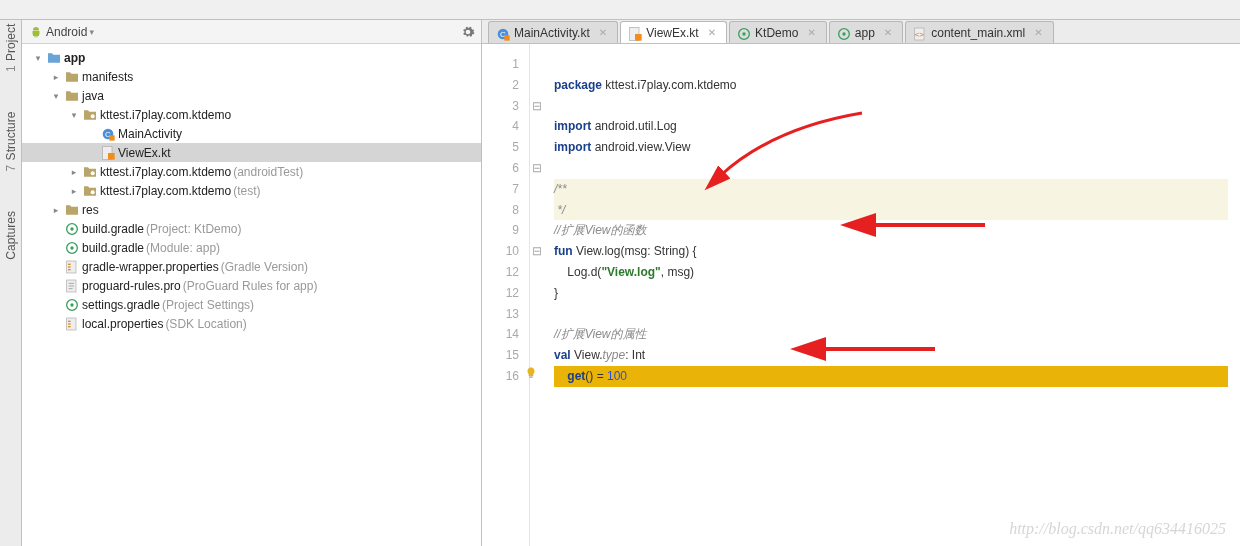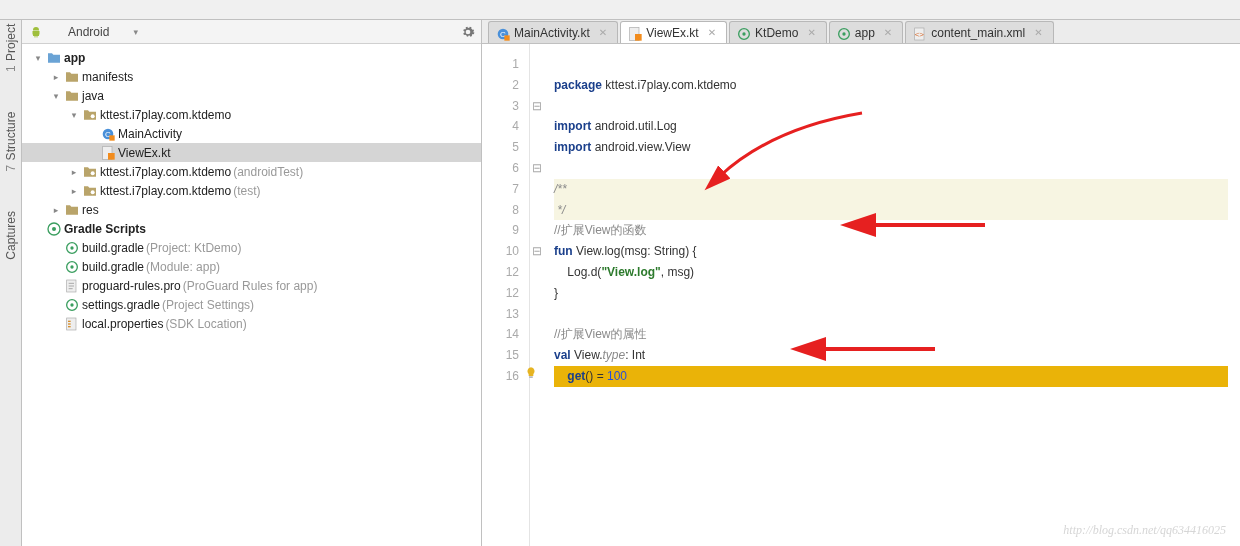--- a/index.html
+++ b/index.html
@@ -3,21 +3,21 @@
 <meta charset="utf-8">
 <style>
 *{box-sizing:border-box;margin:0;padding:0;font-family:"Segoe UI",Arial,sans-serif;font-size:12px}
 body{width:1240px;height:546px;background:#fff;overflow:hidden;position:relative}
 .top-area{height:20px;background:#f0f0f0;border-bottom:1px solid #c0c0c0}
 .main{display:flex;height:526px}
 .left-tools{width:22px;background:#ececec;border-right:1px solid #c0c0c0;display:flex;flex-direction:column;align-items:center;padding-top:4px;gap:40px}
 .vlabel{writing-mode:vertical-rl;transform:rotate(180deg);color:#555;font-size:11px;display:flex;align-items:center;gap:4px}
 .vlabel .n{color:#888}
 .sidebar{width:460px;background:#fff;border-right:1px solid #c0c0c0;display:flex;flex-direction:column}
-.sb-head{height:24px;background:#f4f4f4;border-bottom:1px solid #d0d0d0;display:flex;align-items:center;padding:0 6px;gap:24px}
+.sb-head{height:24px;background:#f4f4f4;border-bottom:1px solid #d0d0d0;display:flex;align-items:center;padding:0 6px;gap:2px}
 .sb-head .and{color:#444}
 .droid{width:12px;height:14px;display:inline-block}
 .gear{width:14px;height:14px;margin-left:auto;color:#666}
 .tree{flex:1;overflow:auto;padding:4px 0}
 .row{height:19px;display:flex;align-items:center;padding-left:8px;gap:2px;cursor:default;white-space:nowrap}
 .row.sel{background:#d5d5d5}
 .ind{display:inline-block}
 .tw{width:12px;height:12px;display:inline-flex;align-items:center;justify-content:center;color:#888;font-size:9px}
 .ic{width:16px;height:16px;display:inline-flex;align-items:center;justify-content:center}
 .lab{color:#222}
@@ -31,28 +31,28 @@
 .tab .x{color:#aaa;font-size:10px;margin-left:4px}
 .codewrap{flex:1;display:flex;overflow:hidden;position:relative}
 .gutter{width:48px;background:#fff;border-right:1px solid #e4e4e4;padding-top:10px;text-align:right;color:#aaa;font-family:Consolas,monospace;font-size:13px;line-height:20.8px}
 .gutter div{padding-right:10px}
 .foldcol{width:14px;border-right:none;padding-top:10px;font-family:Consolas,monospace;font-size:10px;line-height:20.8px;color:#aaa}
 .foldcol div{height:20.8px;text-align:center}
 .code{flex:1;padding:10px 12px 0 10px;font-family:Consolas,"Courier New",monospace;font-size:14px;line-height:20.8px;white-space:pre;color:#333;position:relative}
 .kw{color:#1a3f8b;font-weight:bold}
 .str{color:#2c7a2c;font-weight:bold}
 .num{color:#2a4fd6}
-.cmt{color:#8a8a8a;}
+.cmt{color:#8a8a8a;font-style:italic}
 .doc{color:#8a8a8a;font-style:italic;display:inline-block}
 .docbg{background:#f7f5e2}
 .hl{background:#eab308;display:inline-block;width:100%}
 .bulb{position:absolute;left:-30px;top:0;width:14px;height:14px}
 .arrow{position:absolute;pointer-events:none}
 .arrow svg{overflow:visible}
-.watermark{position:absolute;right:14px;bottom:8px;color:#d6d6d6;font-style:italic;font-family:Georgia,serif;font-size:12px}
+.watermark{position:absolute;right:14px;bottom:8px;color:#d6d6d6;font-style:italic;font-family:Georgia,serif;font-size:16px}
 </style>
 </head>
 <body>
 
 <div class="top-area"></div>
 <div class="main">
   <div class="left-tools">
     <div class="vlabel">
         <span class="n">1</span>
         <span>Project</span>
@@ -174,31 +174,20 @@
           <span class="ind" style="width: 18px;"></span>
           <span class="tw">▸</span>
           <span class="ic">
             <svg width="16" height="16" viewBox="0 0 24 24">
               <path fill="#b9a46a" d="M3 5h6l2 2h10v12H3z"></path>
             </svg>
           </span>
           <span class="lab">res</span>
         </div>
         <div class="row">
-          <span class="ind" style="width: 0px;"></span>
-          <span class="tw"></span>
-          <span class="ic">
-            <svg width="16" height="16" viewBox="0 0 24 24">
-              <circle cx="12" cy="12" r="9" fill="none" stroke="#3a9e5f" stroke-width="2"></circle>
-              <circle cx="12" cy="12" r="3" fill="#3a9e5f"></circle>
-            </svg>
-          </span>
-          <span class="lab bold">Gradle Scripts</span>
-        </div>
-        <div class="row">
           <span class="ind" style="width: 18px;"></span>
           <span class="tw"></span>
           <span class="ic">
             <svg width="16" height="16" viewBox="0 0 24 24">
               <circle cx="12" cy="12" r="8" fill="none" stroke="#3a9e5f" stroke-width="2"></circle>
               <circle cx="12" cy="12" r="2.5" fill="#3a9e5f"></circle>
             </svg>
           </span>
           <span class="lab">build.gradle</span>
           <span class="dim"> (Project: KtDemo)</span>
@@ -207,20 +196,34 @@
           <span class="ind" style="width: 18px;"></span>
           <span class="tw"></span>
           <span class="ic">
             <svg width="16" height="16" viewBox="0 0 24 24">
               <circle cx="12" cy="12" r="8" fill="none" stroke="#3a9e5f" stroke-width="2"></circle>
               <circle cx="12" cy="12" r="2.5" fill="#3a9e5f"></circle>
             </svg>
           </span>
           <span class="lab">build.gradle</span>
           <span class="dim"> (Module: app)</span>
+        </div>
+        <div class="row">
+          <span class="ind" style="width: 18px;"></span>
+          <span class="tw"></span>
+          <span class="ic">
+            <svg width="16" height="16" viewBox="0 0 24 24">
+              <rect x="4" y="3" width="14" height="18" fill="#eee" stroke="#aaa"></rect>
+              <rect x="6" y="7" width="4" height="2" fill="#d68f2e"></rect>
+              <rect x="6" y="11" width="4" height="2" fill="#d68f2e"></rect>
+              <rect x="6" y="15" width="4" height="2" fill="#d68f2e"></rect>
+            </svg>
+          </span>
+          <span class="lab">gradle-wrapper.properties</span>
+          <span class="dim"> (Gradle Version)</span>
         </div>
         <div class="row">
           <span class="ind" style="width: 18px;"></span>
           <span class="tw"></span>
           <span class="ic">
             <svg width="16" height="16" viewBox="0 0 24 24">
               <rect x="4" y="3" width="14" height="18" fill="#eee" stroke="#aaa"></rect>
               <line x1="7" y1="8" x2="15" y2="8" stroke="#888"></line>
               <line x1="7" y1="12" x2="15" y2="12" stroke="#888"></line>
               <line x1="7" y1="16" x2="13" y2="16" stroke="#888"></line>

